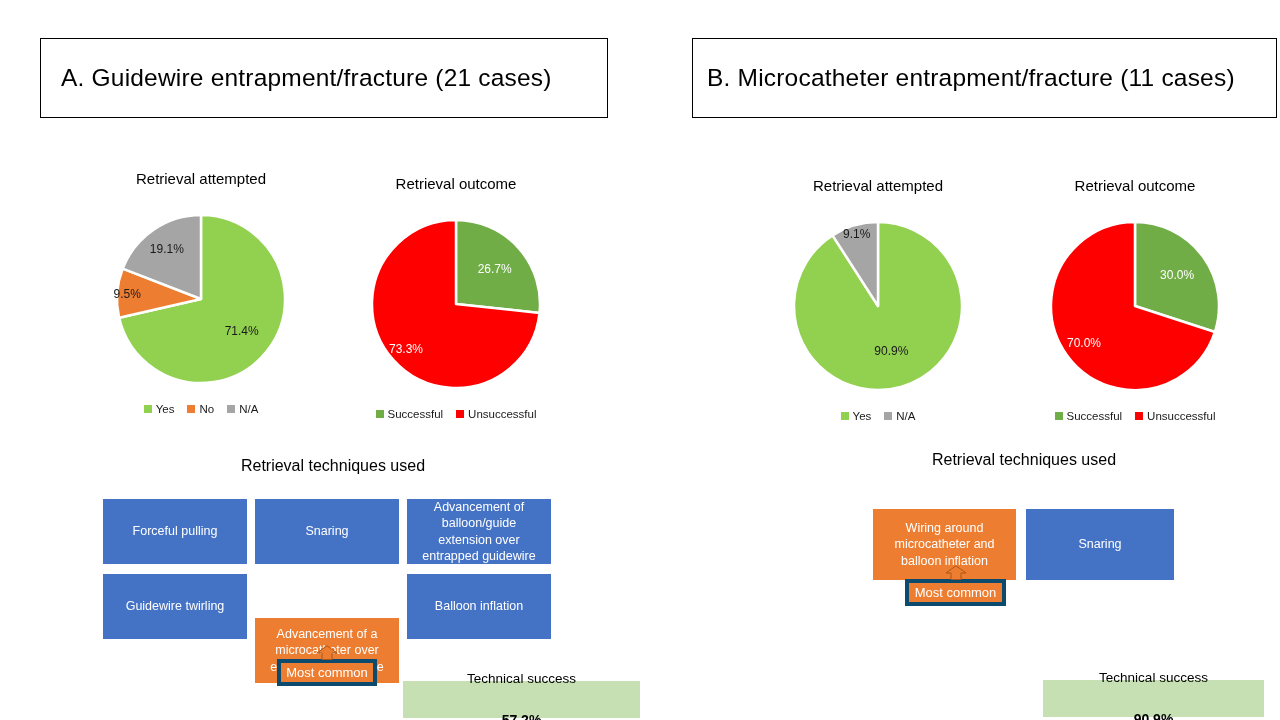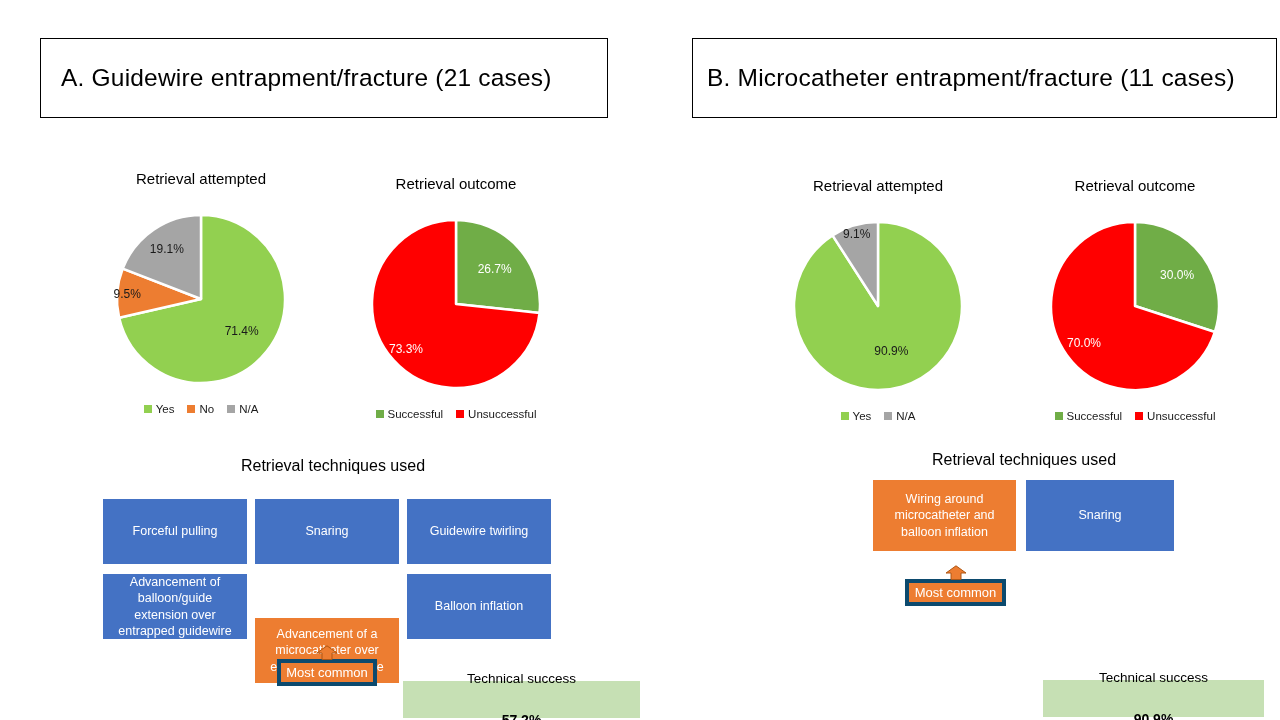--- a/index.html
+++ b/index.html
@@ -98,24 +98,24 @@
 
 <div class="tech-title" style="left:103px;top:457px;width:460px;">Retrieval techniques used</div>
 <div class="tech-grid" style="left:103px;top:499px;">
   <div class="tbox w1" style="background-color: rgb(68, 114, 196);">
       <span>Forceful pulling</span>
     </div>
   <div class="tbox w1" style="background-color: rgb(68, 114, 196);">
       <span>Snaring</span>
     </div>
   <div class="tbox w1" style="background-color: rgb(68, 114, 196);">
-      <span>Guidewire twirling</span>
+      <span>Advancement of balloon/guide extension over entrapped guidewire</span>
     </div>
   <div class="tbox w1" style="background-color: rgb(68, 114, 196);">
-      <span>Advancement of balloon/guide extension over entrapped guidewire</span>
+      <span>Guidewire twirling</span>
     </div>
   <div class="tbox w1" style="background-color: rgb(237, 125, 49); margin-top: 44px;">
       <span>Advancement of a microcatheter over entrapped guidewire</span>
     </div>
   <div class="tbox w1" style="background-color: rgb(68, 114, 196);">
       <span>Balloon inflation</span>
     </div>
 </div>
 
 <div class="callout" style="left:277px;top:645px;width:100px;">
@@ -168,21 +168,21 @@
         <span>Successful</span>
       </span>
     <span class="leg">
         <i style="background-color: rgb(255, 0, 0);"></i>
         <span>Unsuccessful</span>
       </span>
   </div>
 </div>
 
 <div class="tech-title" style="left:848px;top:451px;width:352px;">Retrieval techniques used</div>
-<div class="tech-row" style="left:873px;top:480px;">
+<div class="tech-row" style="left:873px;top:509px;">
   <div class="tbox tall w2" style="background-color: rgb(237, 125, 49);">
       <span>Wiring around microcatheter and balloon inflation</span>
     </div>
   <div class="tbox tall w3" style="background-color: rgb(68, 114, 196);">
       <span>Snaring</span>
     </div>
 </div>
 
 <div class="callout" style="left:905px;top:565px;width:101px;">
   <svg width="22" height="15" viewBox="0 0 22 15">

